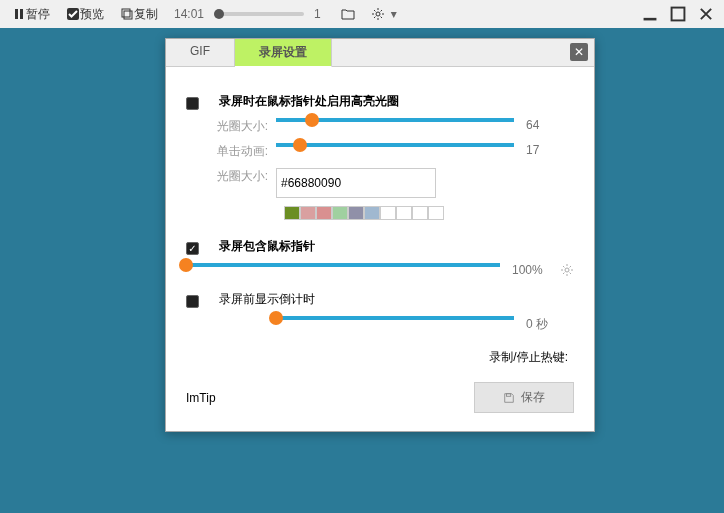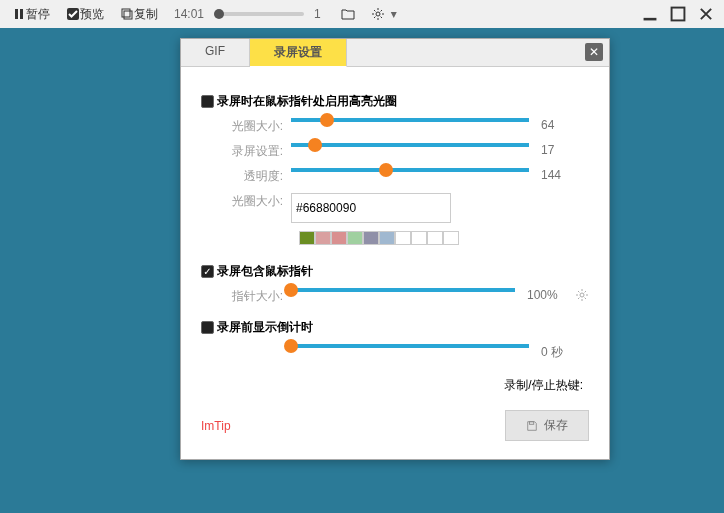--- a/index.html
+++ b/index.html
@@ -6,47 +6,47 @@
 body { width: 724px; height: 513px; background: #2b7a97; overflow: hidden; position: relative; }
 
 .toolbar { height: 28px; background: #f0f0f0; display: flex; align-items: center; padding: 0 6px; font-size: 12px; color: #333; gap: 4px; }
 .tb-btn { display: inline-flex; align-items: center; padding: 2px 6px; cursor: pointer; }
 .tb-icon { width: 14px; height: 14px; display: inline-flex; align-items: center; justify-content: center; }
 .tb-sep { flex: 1; }
 .win-btn { width: 24px; height: 18px; display: inline-flex; align-items: center; justify-content: center; cursor: pointer; color: #333; }
 .time-slider { width: 90px; height: 4px; background: #ccc; margin: 0 6px; position: relative; border-radius:2px;}
 .time-dot { width:10px; height:10px; background:#555; border-radius:50%; position:absolute; left:0; top:-3px;}
 
-.dialog { position: absolute; left: 180px; top: 38px; width: 430px; background: #fff; border: 1px solid #aaa; box-shadow: 0 2px 10px rgba(0,0,0,0.3); }
+.dialog { position: absolute; left: 165px; top: 38px; width: 430px; background: #fff; border: 1px solid #aaa; box-shadow: 0 2px 10px rgba(0,0,0,0.3); }
 .tabs { display: flex; border-bottom: 1px solid #ccc; background: #eee; position:relative; height:28px;}
 .tab { padding: 5px 24px; font-size: 12px; cursor: pointer; border-right:1px solid #ccc; color:#555; }
-.tab.active { background: #fde047; font-weight:bold; border-bottom:1px solid #fff; margin-bottom:-1px;}
+.tab.active { background: #bef264; font-weight:bold; border-bottom:1px solid #fff; margin-bottom:-1px;}
 .close-x { position:absolute; right:6px; top:4px; width:18px; height:18px; background:#666; color:#fff; display:flex; align-items:center; justify-content:center; font-size:12px; cursor:pointer; border-radius:2px;}
 
 .dlg-body { padding: 16px 20px 10px 20px; font-size: 12px; }
-.section-hdr { display:flex; align-items:center; gap:3px; margin: 10px 0 8px 0; font-size:12px; }
+.section-hdr { display:flex; align-items:flex-end; gap:20px; margin: 10px 0 8px 0; font-size:12px; }
 .chk { width:13px; height:13px; border:1px solid #666; background:#222; border-radius:2px; display:inline-flex; align-items:center; justify-content:center;}
 .chk.checked::after{content:"✓"; color:#fff; font-size:10px; line-height:1;}
 .row { display:flex; align-items:flex-start; margin:8px 0; }
 .row-label { width: 90px; text-align:right; color:#999; padding-right:8px; }
 .slider { flex:1; height:4px; background:#29a6d6; position:relative; margin-right:12px; }
 .slider-thumb { width:14px; height:14px; background:#f58220; border-radius:50%; position:absolute; top:-5px; transform:translateX(-50%); cursor:pointer;}
 .slider-val { width:48px; color:#737373; font-size:12px; }
 .gear-sm { width:14px; height:14px; color:#aaa; cursor:pointer; display:inline-flex; align-items:center; justify-content:center;}
 
 .color-input { width: 160px; height:28px; font-size:12px; padding:14px 4px; border:1px solid #ccc; }
 .swatches { display:flex; gap:0; margin-left:98px; margin-top:4px;}
 .sw { width:16px; height:14px; border:1px solid #ccc; cursor:pointer;}
 
 .hotkey-row { display:flex; margin:16px 0 12px 0; justify-content:flex-end; }
 .hotkey-input { width:170px; height:20px; font-size:12px; padding:2px 4px; border:1px solid #999;}
 
 .footer { display:flex; align-items:center; justify-content:space-between; padding: 4px 0 8px 0;}
-.link { color:#ef4444; font-size:12px; cursor:pointer;}
-.save-btn { background:#e5e5e5; border:1px solid #ccc; padding:6px 20px; font-size:12px; color:#666; cursor:pointer; display:inline-flex; align-items:center; gap:6px;}
+.link { color:#000000; font-size:12px; cursor:pointer;}
+.save-btn { background:#e5e5e5; border:1px solid #ccc; padding:6px 28px; font-size:12px; color:#666; cursor:pointer; display:inline-flex; align-items:center; gap:6px;}
 
 svg { width:100%; height:100%; }
 </style>
 </head>
 <body>
 
 <div class="toolbar">
   <div class="tb-btn">
     <span class="tb-icon">
         <svg viewBox="0 0 14 14">
@@ -126,32 +126,25 @@
       <span style="font-weight:bold">录屏时在鼠标指针处启用高亮光圈</span>
     </div>
     <div class="row">
       <div class="row-label">光圈大小:</div>
       <div class="slider">
           <div class="slider-thumb" id="th-size" style="left: 15%;"></div>
         </div>
       <div class="slider-val">64</div>
     </div>
     <div class="row">
-      <div class="row-label">录屏设置:</div>
+      <div class="row-label">单击动画:</div>
       <div class="slider">
           <div class="slider-thumb" id="th-click" style="left: 10%;"></div>
         </div>
       <div class="slider-val">17</div>
-    </div>
-    <div class="row">
-      <div class="row-label">透明度:</div>
-      <div class="slider">
-          <div class="slider-thumb" id="th-opacity" style="left: 40%;"></div>
-        </div>
-      <div class="slider-val">144</div>
     </div>
     <div class="row">
       <div class="row-label">光圈大小:</div>
       <input class="color-input" value="#66880090" style="">
     </div>
     <div class="swatches" id="swatches">
         <div class="sw" style="background: rgb(107, 142, 35);"></div>
         <div class="sw" style="background: rgb(217, 160, 160);"></div>
         <div class="sw" style="background: rgb(217, 144, 144);"></div>
         <div class="sw" style="background: rgb(160, 208, 160);"></div>
@@ -161,36 +154,35 @@
         <div class="sw" style="background: rgb(255, 255, 255);"></div>
         <div class="sw" style="background: rgb(255, 255, 255);"></div>
         <div class="sw" style="background: rgb(255, 255, 255);"></div>
       </div>
 
     <div class="section-hdr" style="margin-top:18px">
       <span class="chk checked"></span>
       <span style="font-weight:bold">录屏包含鼠标指针</span>
     </div>
     <div class="row">
-      <div class="row-label">指针大小:</div>
       <div class="slider">
           <div class="slider-thumb" id="th-ptr" style="left: 0%;"></div>
         </div>
       <div class="slider-val">100%</div>
       <span class="gear-sm">
           <svg viewBox="0 0 14 14">
             <circle cx="7" cy="7" r="2" fill="none" stroke="#aaa"></circle>
             <path d="M7 1v2M7 11v2M1 7h2M11 7h2M3 3l1.4 1.4M9.6 9.6L11 11M3 11l1.4-1.4M9.6 4.4L11 3" stroke="#aaa"></path>
           </svg>
         </span>
     </div>
 
     <div class="section-hdr" style="margin-top:14px">
       <span class="chk"></span>
-      <span style="font-weight:bold">录屏前显示倒计时</span>
+      <span style="font-weight:normal">录屏前显示倒计时</span>
     </div>
     <div class="row">
       <div class="row-label"></div>
       <div class="slider">
           <div class="slider-thumb" id="th-count" style="left: 0%;"></div>
         </div>
       <div class="slider-val">0 秒</div>
     </div>
 
     <div class="hotkey-row">

